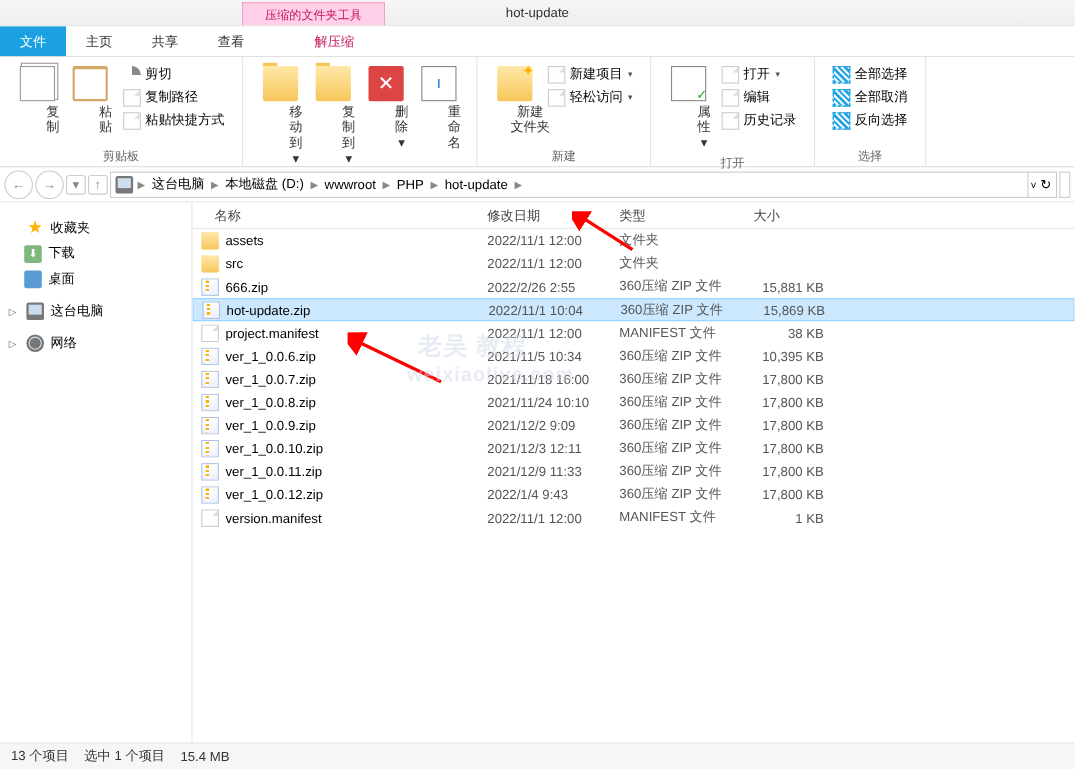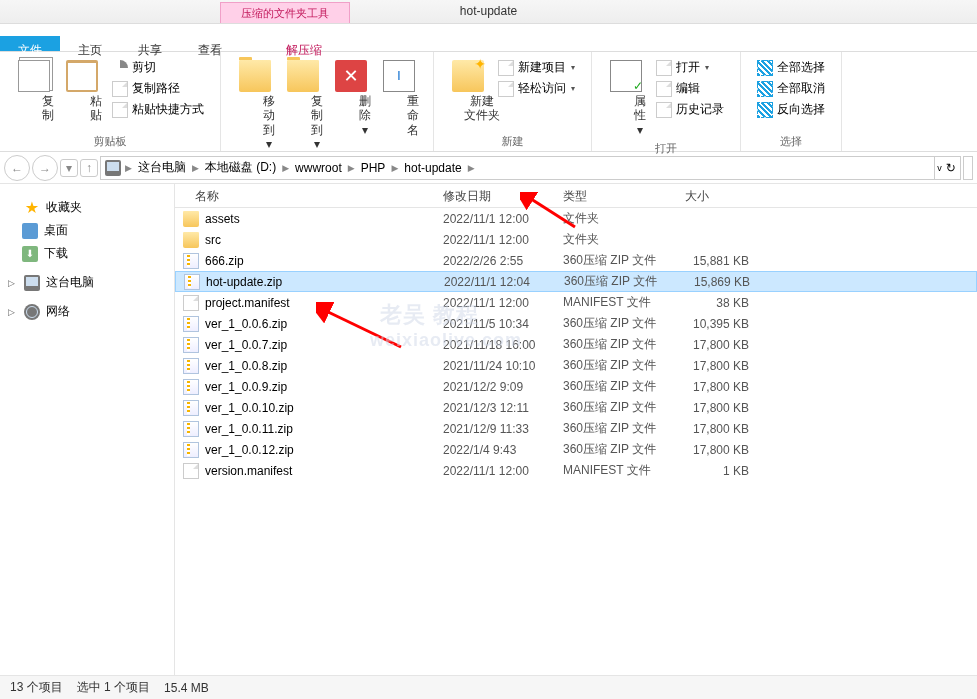--- a/index.html
+++ b/index.html
@@ -3,21 +3,21 @@
 <meta charset="utf-8">
 <style>
 * { box-sizing: border-box; margin: 0; padding: 0; font-family: "Microsoft YaHei", "Segoe UI", sans-serif; font-size: 12px; }
 body { background: #fff; width: 977px; height: 699px; overflow: hidden; position: relative; }
 
 .title-bar { height: 24px; background: linear-gradient(#f6f6f6,#eee); border-bottom: 1px solid #ddd; display: flex; align-items: flex-end; }
 .title-text { position: absolute; left: 50%; transform: translateX(-50%); top: 4px; font-size: 12px; color: #333; }
 .ctx-tab { margin-left: 220px; background: #ffd0e8; color: #c2185b; padding: 3px 20px 2px; font-size: 11px; border: 1px solid #f0a0c8; border-bottom: none; }
 
 .ribbon-tabs { height: 28px; background: #fff; border-bottom: 1px solid #ddd; display: flex; align-items: stretch; }
-.ribbon-tab { padding: 6px 18px; cursor: pointer; color: #333; margin-top: 12px; }
+.ribbon-tab { padding: 6px 18px; cursor: pointer; color: #333; }
 .ribbon-tab.file { background: #1ba1e2; color: #fff; }
 .ribbon-tab.ctx { color: #c2185b; margin-left: 28px; }
 
 .ribbon { height: 100px; background: #fff; border-bottom: 1px solid #ddd; display: flex; }
 .ribbon-group { border-right: 1px solid #e5e5e5; padding: 4px 10px 0; display: flex; flex-direction: column; }
 .rg-body { display: flex; flex: 1; align-items: flex-start; }
 .rg-label { text-align: center; color: #666; font-size: 11px; padding: 2px 0; }
 .big-btn { display: flex; flex-direction: column; align-items: center; width: 48px; padding: 2px; cursor: pointer; }
 .big-btn .ic { width: 32px; height: 32px; margin: 2px 0; }
 .big-btn span { font-size: 12px; color: #333; text-align: center; line-height: 1.2; margin-left: 28px; }
@@ -265,26 +265,26 @@
 
 <div class="main">
 
   <div class="nav-pane">
     <div class="nav-item top">
         <span class="nav-exp"></span>
         <span class="ic i-star">★</span>
         <span>收藏夹</span>
       </div>
     <div class="nav-item">
+        <div class="ic i-dl"></div>
+        <span>下载</span>
+      </div>
+    <div class="nav-item">
         <div class="ic i-desktop"></div>
         <span>桌面</span>
-      </div>
-    <div class="nav-item">
-        <div class="ic i-dl"></div>
-        <span>下载</span>
       </div>
     <div class="nav-item top">
         <span class="nav-exp">▷</span>
         <div class="ic i-pc"></div>
         <span>这台电脑</span>
       </div>
     <div class="nav-item top">
         <span class="nav-exp">▷</span>
         <div class="ic i-net"></div>
         <span>网络</span>
@@ -324,21 +324,21 @@
           </div>
           <div class="cell dt">2022/2/26 2:55</div>
           <div class="cell tp">360压缩 ZIP 文件</div>
           <div class="cell sz">15,881 KB</div>
         </div>
         <div class="row sel">
           <div class="cell nm">
             <div class="ic i-zip"></div>
             <span>hot-update.zip</span>
           </div>
-          <div class="cell dt">2022/11/1 12:04</div>
+          <div class="cell dt">2022/11/1 10:04</div>
           <div class="cell tp">360压缩 ZIP 文件</div>
           <div class="cell sz">15,869 KB</div>
         </div>
         <div class="row">
           <div class="cell nm">
             <div class="ic i-file"></div>
             <span>project.manifest</span>
           </div>
           <div class="cell dt">2022/11/1 12:00</div>
           <div class="cell tp">MANIFEST 文件</div>

